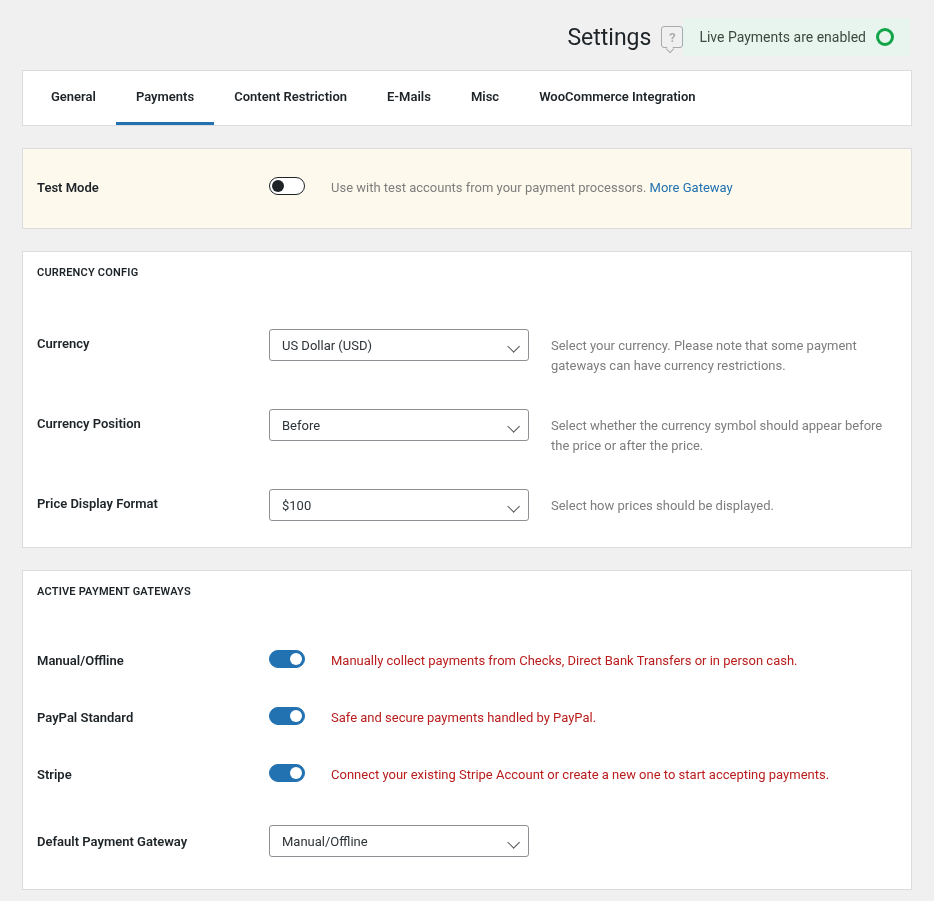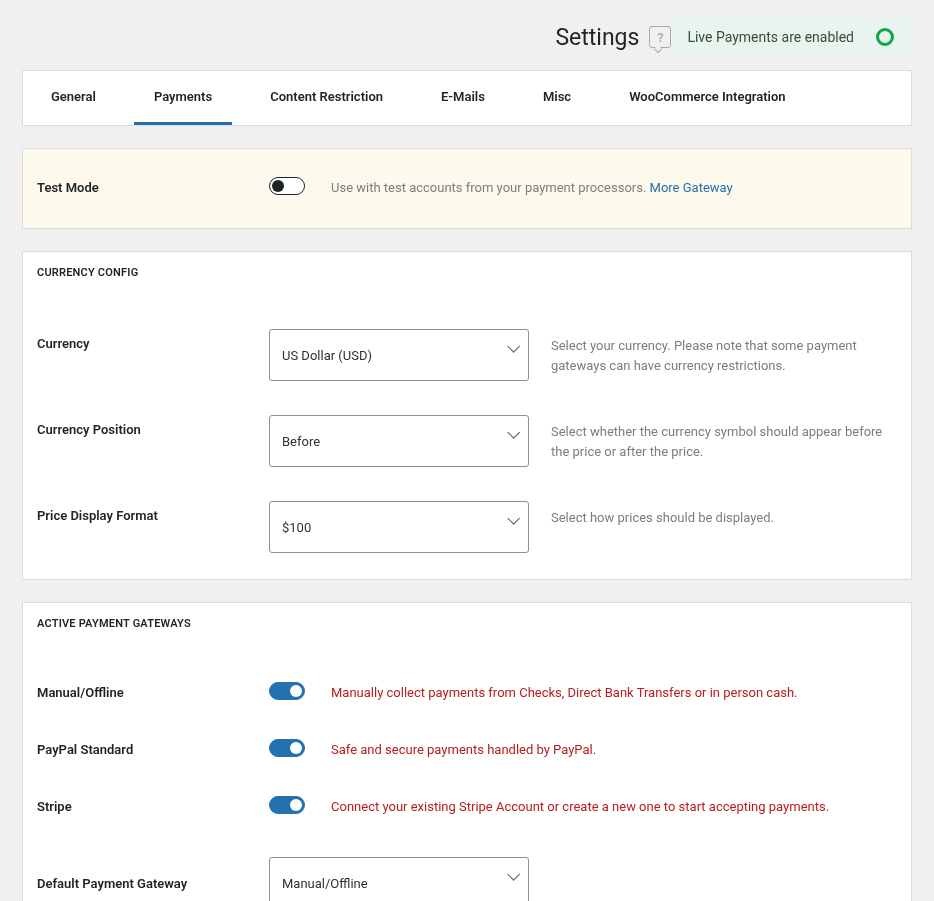--- a/index.html
+++ b/index.html
@@ -2,45 +2,45 @@
 <html><head>
   <meta charset="utf-8">
   <style>
     * { box-sizing: border-box; margin: 0; padding: 0; }
     body { font-family: -apple-system, BlinkMacSystemFont, "Segoe UI", Roboto, sans-serif; background: #f0f0f1; color: #1d2327; font-size: 13px; padding: 0; width: 934px; }
     .header { display: flex; align-items: center; justify-content: flex-end; padding: 18px 24px 14px; }
     .header-left { display: flex; align-items: center; gap: 10px; }
     .page-title { font-size: 23px; font-weight: 400; color: #1d2327; }
     .help-icon { width: 22px; height: 22px; border: 1.5px solid #a7aaad; border-radius: 3px; display: flex; align-items: center; justify-content: center; color: #a7aaad; font-size: 13px; font-weight: 600; cursor: pointer; position: relative; }
     .help-icon::after { content: ''; position: absolute; bottom: -5px; left: 5px; width: 5px; height: 5px; border-right: 1.5px solid #a7aaad; border-bottom: 1.5px solid #a7aaad; background: #f0f0f1; transform: rotate(45deg); }
-    .status-badge { background: #e8f5ee; padding: 10px 16px; display: flex; align-items: center; gap: 22px; border-radius: 2px; }
+    .status-badge { background: #e8f5ee; padding: 10px 16px; display: flex; align-items: center; gap: 10px; border-radius: 2px; }
     .status-text { color: #3a4a3f; font-size: 14px; }
     .status-circle { width: 18px; height: 18px; border: 3px solid #11a547; border-radius: 50%; }
-    .tabs { background: #fff; border: 1px solid #dcdcde; display: flex; margin: 0 22px; gap: 18px; }
+    .tabs { background: #fff; border: 1px solid #dcdcde; display: flex; margin: 0 22px; }
     .tab { padding: 18px 20px; color: #1d2327; font-size: 13px; font-weight: 600; cursor: pointer; border-bottom: 3px solid transparent; }
     .tab.active { border-bottom-color: #2271b1; color: #1d2327; }
     .tab:first-child { padding-left: 28px; }
     .panel { background: #fff; border: 1px solid #dcdcde; margin: 22px 22px 11px; padding: 14px 14px 22px; }
     .panel.notice { background: #fdfaed; }
     .section-title { font-size: 11px; font-weight: 600; letter-spacing: 0.2px; color: #1d2327; text-transform: uppercase; padding-bottom: 22px; }
     .row { display: flex; align-items: flex-start; padding: 16px 0 4px; }
     .row.first { padding-top: 28px; }
     .row-label { width: 232px; flex-shrink: 0; font-size: 13px; font-weight: 600; color: #1d2327; padding-top: 7px; }
     .panel.notice .row-label { padding-top: 0; }
     .row-control { width: 260px; flex-shrink: 0; }
     .row-desc { flex: 1; padding-left: 22px; color: #7d7d7d; font-size: 13px; line-height: 1.5; padding-top: 7px; }
     .panel.notice .row { padding: 14px 0 8px; align-items: center; }
     .panel.notice .row-control { width: 62px; }
     .panel.notice .row-desc { padding-top: 0; padding-left: 0; }
     .toggle { width: 36px; height: 18px; border-radius: 20px; position: relative; cursor: pointer; display: inline-block; }
     .toggle.off { background: #fff; border: 1.5px solid #1d2327; }
     .toggle.off .knob { width: 12px; height: 12px; border-radius: 50%; background: #1d2327; position: absolute; top: 1.5px; left: 2px; }
     .toggle.on { background: #2271b1; border: 1.5px solid #2271b1; }
     .toggle.on .knob { width: 12px; height: 12px; border-radius: 50%; background: #fff; position: absolute; top: 1.5px; right: 2px; }
-    .select { width: 100%; height: 52px; border: 1px solid #8c8f94; border-radius: 3px; background: #fff; padding: 0 30px 0 12px; font-size: 13px; color: #2c3338; position: relative; display: flex; align-items: center; cursor: pointer; }
+    .select { width: 100%; height: 32px; border: 1px solid #8c8f94; border-radius: 3px; background: #fff; padding: 0 30px 0 12px; font-size: 13px; color: #2c3338; position: relative; display: flex; align-items: center; cursor: pointer; }
     .select::after { content: ''; position: absolute; right: 12px; top: 14px; width: 8px; height: 8px; border-right: 1.5px solid #555; border-bottom: 1.5px solid #555; transform: rotate(45deg) translateY(-3px); }
     .link { color: #2271b1; text-decoration: none; cursor: pointer; }
     .gateway-row { display: flex; align-items: center; padding: 18px 0; }
     .gateway-row.first { padding-top: 30px; }
     .gateway-label { width: 232px; flex-shrink: 0; font-size: 13px; font-weight: 600; color: #1d2327; }
     .gateway-toggle { width: 62px; flex-shrink: 0; }
     .gateway-desc { flex: 1; color: #b91c1c; font-size: 13px; }
     .default-row { display: flex; align-items: center; padding: 22px 0 10px; }
   </style>
 </head>

